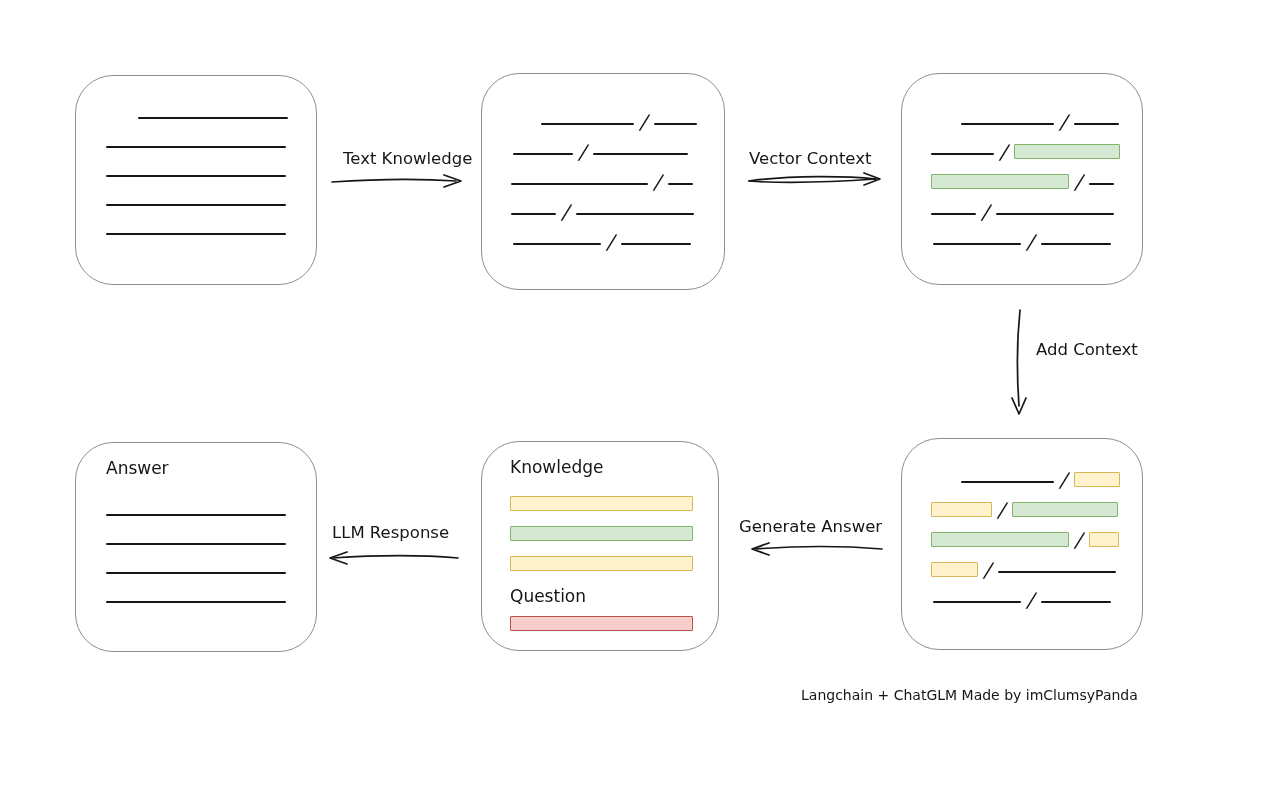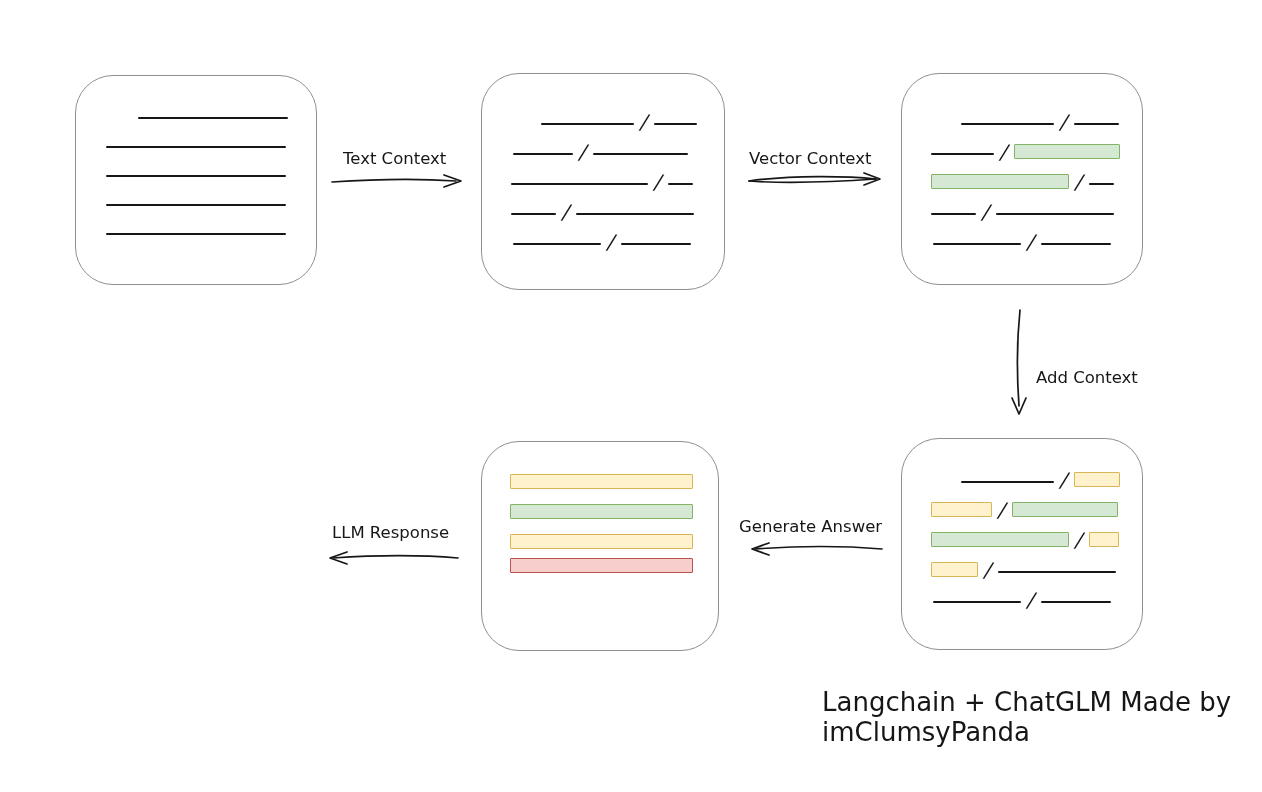--- a/index.html
+++ b/index.html
@@ -44,21 +44,21 @@
   .q-label { margin-top:14px; }
   .q-stack .pbar { margin-top:9px; }
   .answer-rows { margin-top:11px; }
 
   .arrow-label { position:absolute; font-size:16.5px; white-space:nowrap; color:var(--ink,#161616); }
   .arrow-svg { position:absolute; overflow:visible; }
   .arrow-svg path, .arrow-svg polyline {
     fill:none; stroke:var(--ink,#161616); stroke-width:1.7;
     stroke-linecap:round; stroke-linejoin:round;
   }
-  .credit { position:absolute; left:822px; top:687px; font-size:26px; color:var(--ink,#161616); }
+  .credit { position:absolute; left:801px; top:687px; font-size:14px; color:var(--ink,#161616); }
 </style>
 </head>
 <body>
 
 <div class="canvas">
 
   <div class="box box-document rows-a">
       <div class="row" style="padding-left: 62px;">
         <div class="seg-line" style="width: 150px;"></div>
       </div>
@@ -154,45 +154,64 @@
         <div class="seg-line" style="width: 118px;"></div>
       </div>
       <div class="row" style="padding-left: 31px;">
         <div class="seg-line" style="width: 88px;"></div>
         <span class="slash">/</span>
         <div class="seg-line" style="width: 70px;"></div>
       </div>
     </div>
 
   <div class="box box-prompt">
+    <div class="box-label">Knowledge</div>
     <div class="bars-stack">
         <div class="pbar yellow"></div>
         <div class="pbar green"></div>
         <div class="pbar yellow"></div>
       </div>
+    <div class="box-label q-label">Question</div>
     <div class="q-stack">
         <div class="pbar red"></div>
       </div>
   </div>
 
-
-  <div class="arrow-label" style="left:343px; top:149px;">Text Context</div>
+  <div class="box box-answer">
+    <div class="box-label">Answer</div>
+    <div class="answer-rows rows-a">
+        <div class="row">
+          <div class="seg-line" style="width: 180px;"></div>
+        </div>
+        <div class="row">
+          <div class="seg-line" style="width: 180px;"></div>
+        </div>
+        <div class="row">
+          <div class="seg-line" style="width: 180px;"></div>
+        </div>
+        <div class="row">
+          <div class="seg-line" style="width: 180px;"></div>
+        </div>
+      </div>
+  </div>
+
+  <div class="arrow-label" style="left:343px; top:149px;">Text Knowledge</div>
   <svg class="arrow-svg" style="left:330px; top:170px;" width="140" height="22">
     <path d="M2,12 C 48,9 95,9 126,11"></path>
     <polyline points="114,5 131,11 114,17"></polyline>
   </svg>
 
   <div class="arrow-label" style="left:749px; top:149px;">Vector Context</div>
   <svg class="arrow-svg" style="left:747px; top:169px;" width="144" height="22">
     <path d="M2,12 C 45,6 100,7 129,10"></path>
     <path d="M2,12 C 45,15 100,12 129,10"></path>
     <polyline points="117,4 133,10 117,16"></polyline>
   </svg>
 
-  <div class="arrow-label" style="left:1036px; top:368px;text-align:right;">Add Context</div>
+  <div class="arrow-label" style="left:1036px; top:340px;text-align:right;">Add Context</div>
   <svg class="arrow-svg" style="left:1008px; top:308px;" width="24" height="112">
     <path d="M12,2 C 8,40 9,70 11,98"></path>
     <polyline points="4,90 11,106 18,90"></polyline>
   </svg>
 
   <div class="arrow-label" style="left:739px; top:517px;">Generate Answer</div>
   <svg class="arrow-svg" style="left:742px; top:540px;" width="142" height="18">
     <path d="M140,9 C 92,5 40,7 13,9"></path>
     <polyline points="27,3 10,9 27,15"></polyline>
   </svg>

